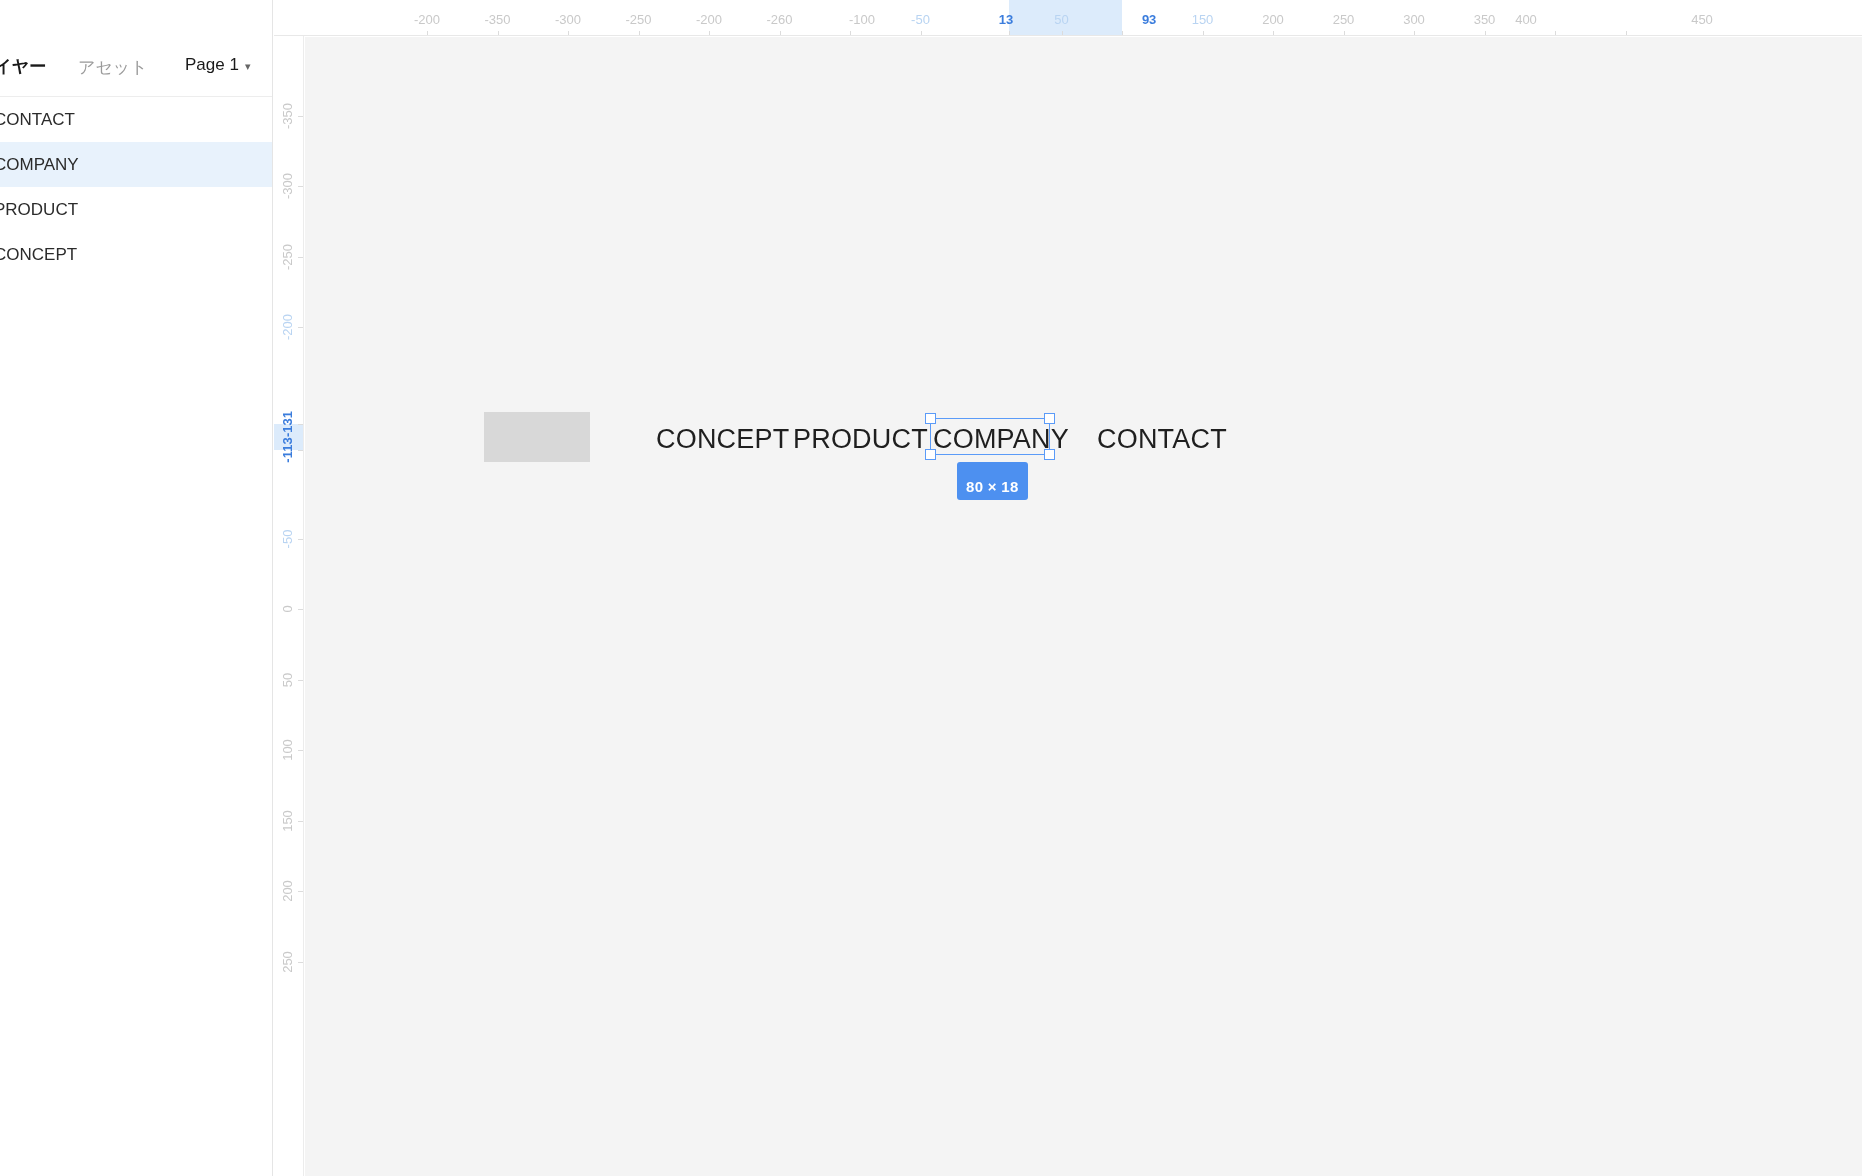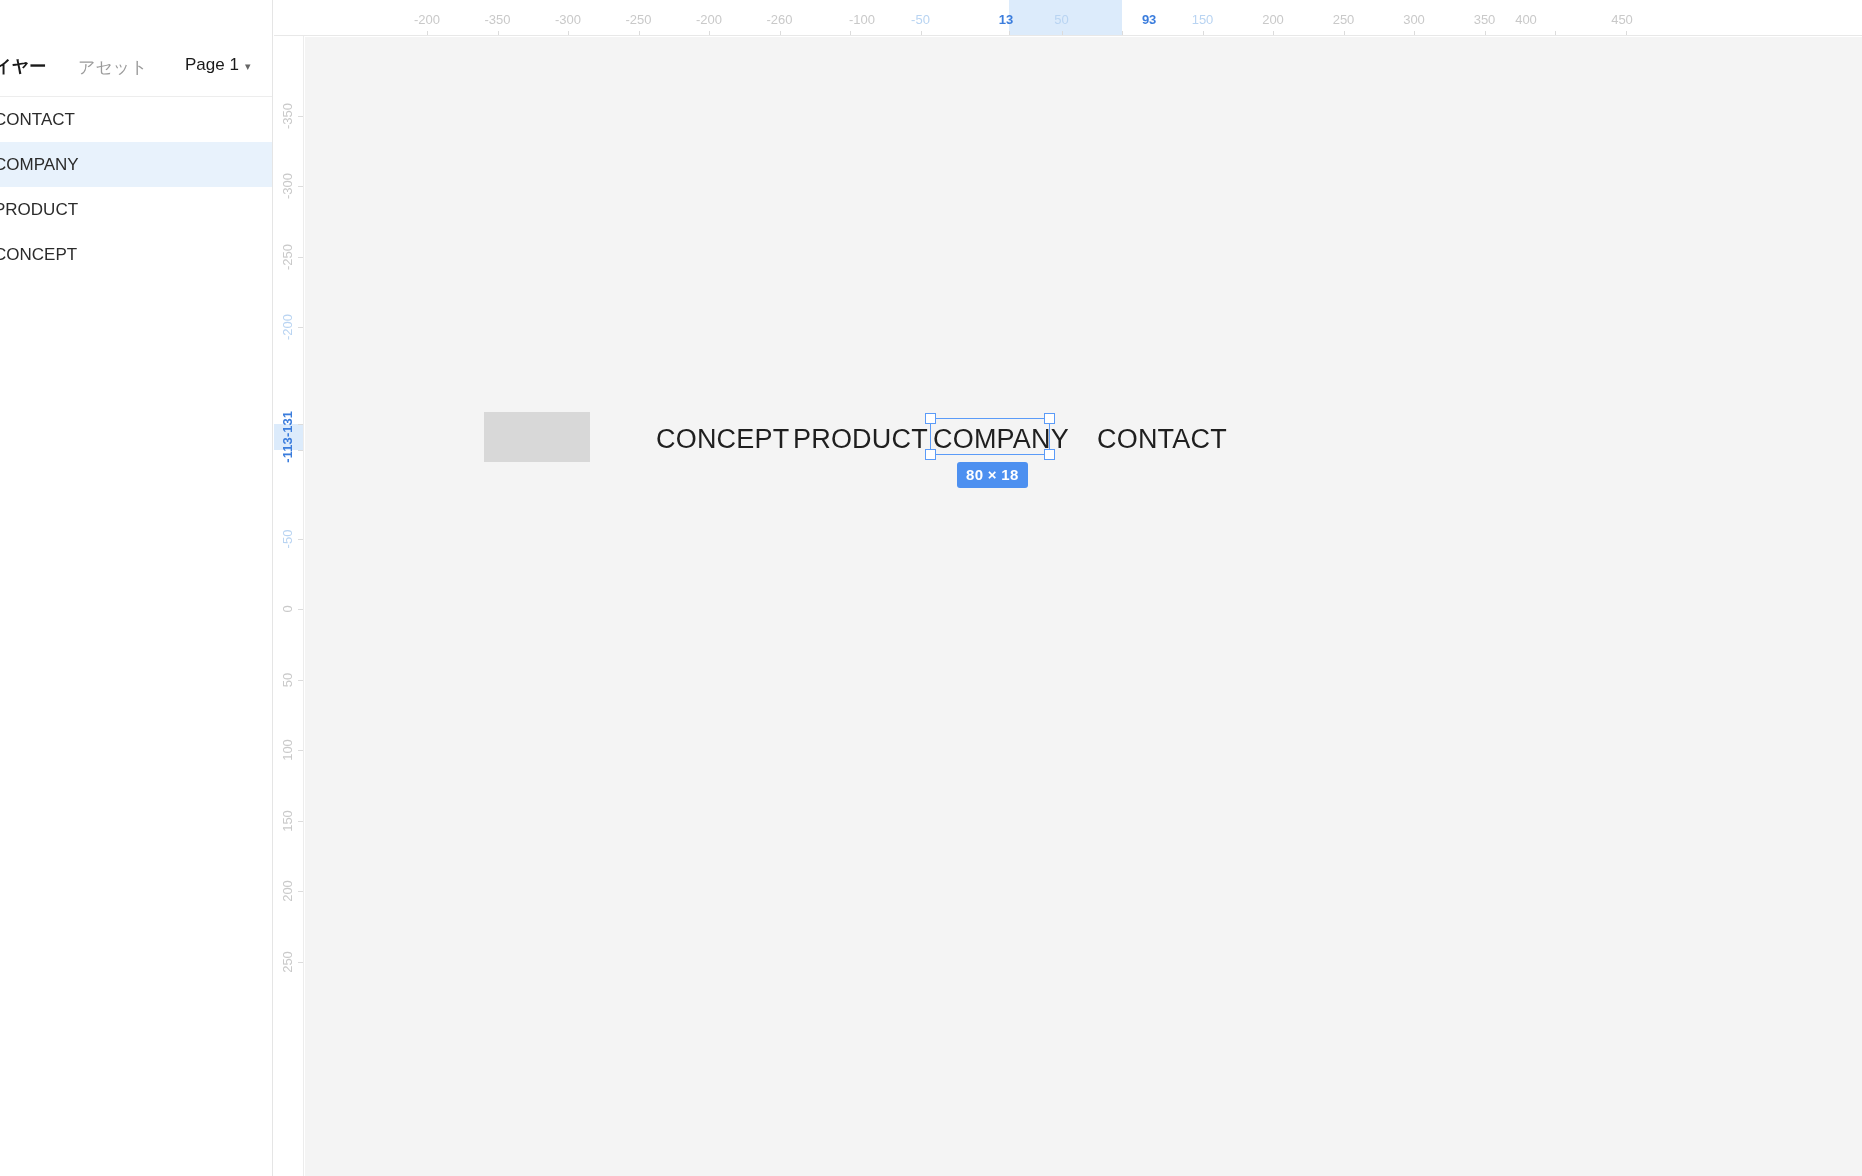--- a/index.html
+++ b/index.html
@@ -170,21 +170,21 @@
   .sel-handle.bl { left: -6px; bottom: -6px; }
   .sel-handle.br { right: -6px; bottom: -6px; }
 
   #size-badge {
     position: absolute;
     left: 652px; top: 425px;
     background: #4d90f0;
     color: #ffffff;
     font-size: 15px;
     font-weight: 700;
-    padding: 4px 9px 5px 9px;
+    padding: 16px 9px 5px 9px;
     border-radius: 3px;
     white-space: nowrap;
     letter-spacing: 0.3px;
   }
 </style>
 </head>
 <body>
 
 <div id="app">
 
@@ -250,21 +250,21 @@
         <div class="rh-label" style="left: 999px;">200</div>
         <div class="rh-tick" style="left: 1069.5px;"></div>
         <div class="rh-label" style="left: 1069.5px;">250</div>
         <div class="rh-tick" style="left: 1140px;"></div>
         <div class="rh-label" style="left: 1140px;">300</div>
         <div class="rh-tick" style="left: 1210.5px;"></div>
         <div class="rh-label" style="left: 1210.5px;">350</div>
         <div class="rh-tick" style="left: 1281px;"></div>
         <div class="rh-label" style="left: 1252px;">400</div>
         <div class="rh-tick" style="left: 1351.5px;"></div>
-        <div class="rh-label" style="left: 1348px;">450</div>
+        <div class="rh-label" style="left: 1428px;">450</div>
       </div>
     <div id="ruler-h-line"></div>
   </div>
 
   <div id="ruler-v">
     <div id="ruler-v-highlight" style="top: 388.29px; height: 25.38px;"></div>
     <div id="rv-ticks">
         <div class="rv-tick" style="top: 79.5px;"></div>
         <div class="rv-label" style="top: 79.5px;">-350</div>
         <div class="rv-tick" style="top: 150px;"></div>

